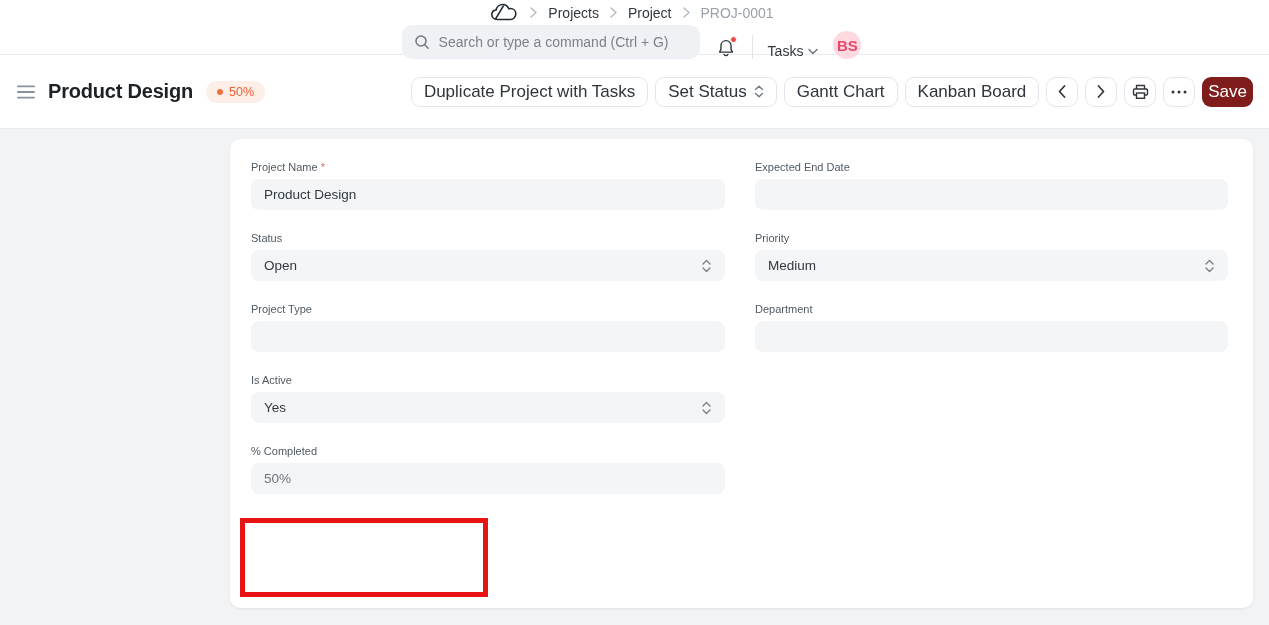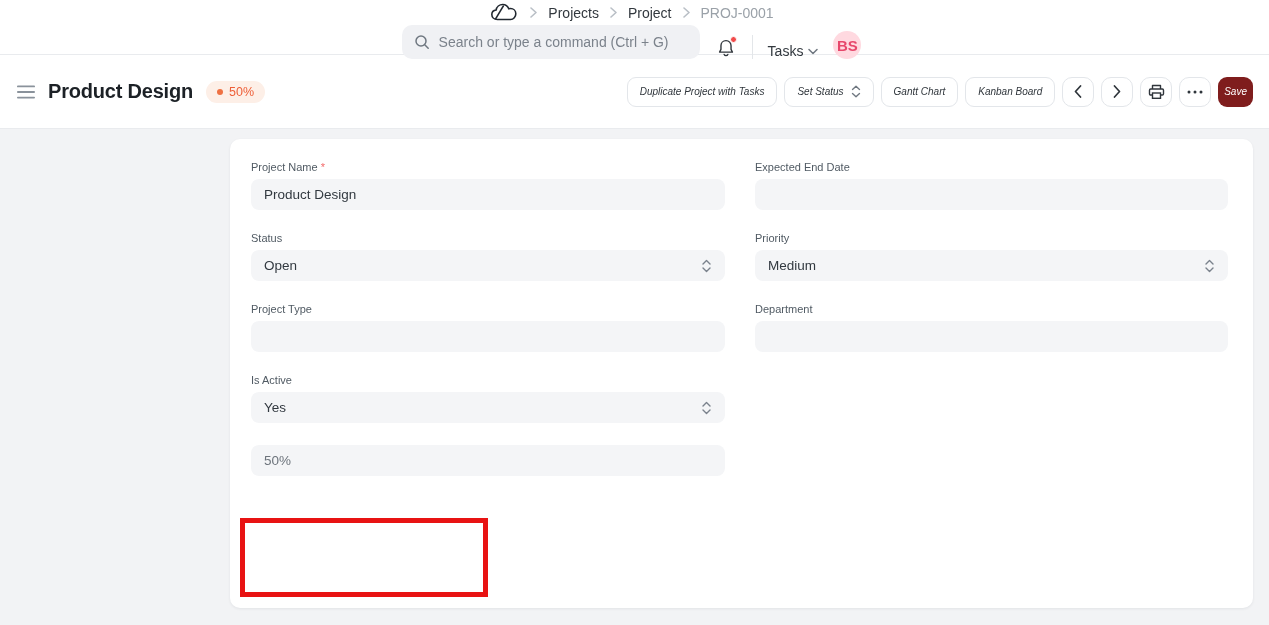--- a/index.html
+++ b/index.html
@@ -58,22 +58,22 @@
   .badge {
     background: #fdefe7; border-radius: 999px; height: 22px; padding: 0 11px;
     display: flex; align-items: center; gap: 6px;
     font-size: 12.5px; font-weight: 500;
   }
   .badge .bdot { width: 6px; height: 6px; border-radius: 50%; background: #ef7142; }
   .badge .bval { color: #ee5e37; }
   .ph-right { display: flex; align-items: center; gap: 7px; }
   .btn {
     height: 30px; background: #fff; border: 1px solid #e3e6ea; border-radius: 9px;
-    padding: 0 12px; font-size: 10px; color: #2f353b; font-family: inherit;
-    display: flex; align-items: center; gap: 7px; cursor: pointer; white-space: nowrap; font-style: italic;
+    padding: 0 12px; font-size: 17px; color: #2f353b; font-family: inherit;
+    display: flex; align-items: center; gap: 7px; cursor: pointer; white-space: nowrap;
   }
   .btn.sq { width: 32px; padding: 0; justify-content: center; border-radius: 10px; }
   .btn.save {
     background: #7f1d1d; color: #fff; border: none; padding: 0 6px;
     font-weight: 500; border-radius: 9px;
   }
 
   
   .content { position: relative; height: 496px; }
   .card {
@@ -266,20 +266,21 @@
           <span>Yes</span>
           <span>
             <svg width="11" height="14" viewBox="0 0 11 14">
                 <polyline points="2,5 5.5,1.6 9,5" fill="none" stroke="#7a828c" stroke-width="1.4" stroke-linecap="round" stroke-linejoin="round"></polyline>
                 <polyline points="2,9 5.5,12.4 9,9" fill="none" stroke="#7a828c" stroke-width="1.4" stroke-linecap="round" stroke-linejoin="round"></polyline>
               </svg>
           </span>
         </div>
       </div>
       <div class="field">
+        <label class="f-label">% Completed</label>
         <input class="control muted" value="50%" style="">
       </div>
     </div>
 
     <div class="fcol right">
       <div class="field">
         <label class="f-label">Expected End Date</label>
         <input class="control" value="" style="">
       </div>
       <div class="field">

